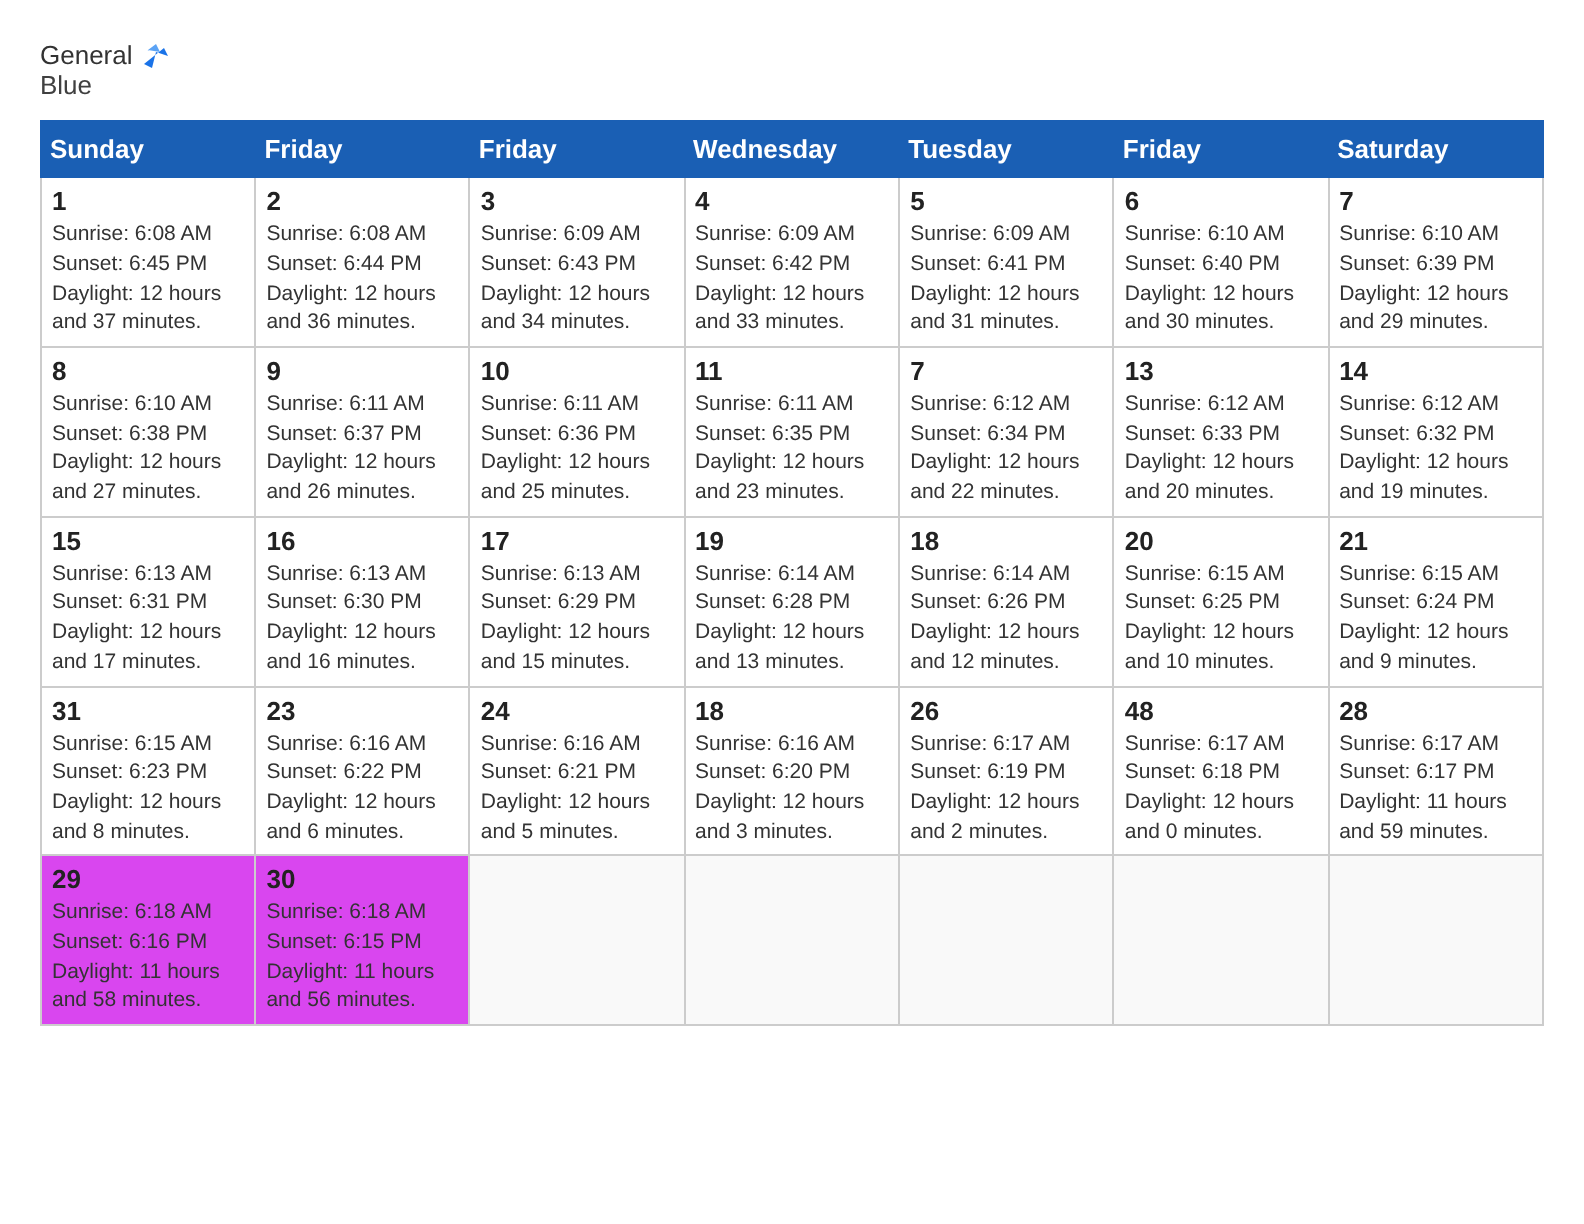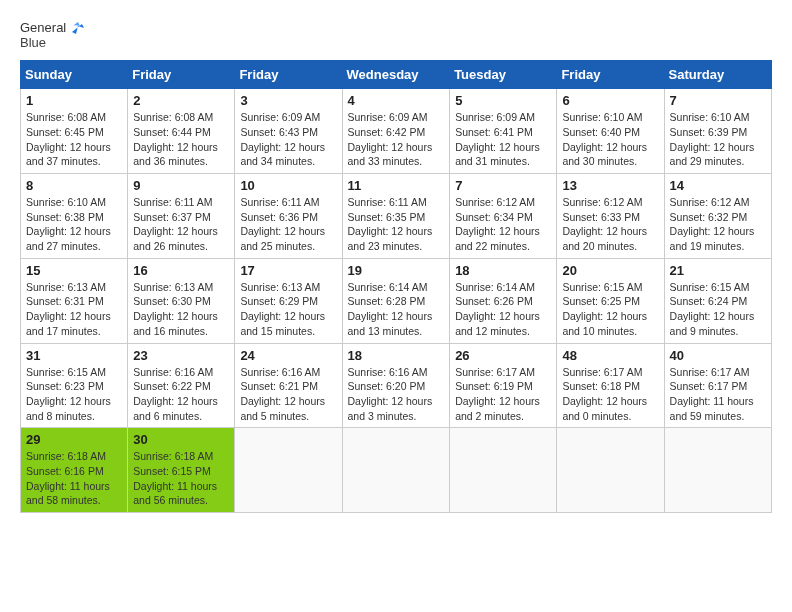--- a/index.html
+++ b/index.html
@@ -54,21 +54,21 @@
     }
     .calendar td {
       border: 1px solid #ccc;
       padding: 4px 5px;
       vertical-align: top;
       width: 108px;
       height: 80px;
       background: #fff;
     }
     .calendar tr:last-child td {
-      background: #84cc16;
+      background: #d946ef;
     }
     .day-num {
       font-size: 13px;
       font-weight: bold;
       color: #222;
       display: block;
       margin-bottom: 2px;
     }
     .day-detail {
       font-size: 10.5px;
@@ -221,21 +221,21 @@
       </td>
         <td>
         <span class="day-num">26</span>
         <span class="day-detail">Sunrise: 6:17 AM<br>Sunset: 6:19 PM<br>Daylight: 12 hours and 2 minutes.</span>
       </td>
         <td>
         <span class="day-num">48</span>
         <span class="day-detail">Sunrise: 6:17 AM<br>Sunset: 6:18 PM<br>Daylight: 12 hours and 0 minutes.</span>
       </td>
         <td>
-        <span class="day-num">40</span>
+        <span class="day-num">28</span>
         <span class="day-detail">Sunrise: 6:17 AM<br>Sunset: 6:17 PM<br>Daylight: 11 hours and 59 minutes.</span>
       </td>
       </tr>
       <tr>
         <td>
         <span class="day-num">29</span>
         <span class="day-detail">Sunrise: 6:18 AM<br>Sunset: 6:16 PM<br>Daylight: 11 hours and 58 minutes.</span>
       </td>
         <td>
         <span class="day-num">30</span>

